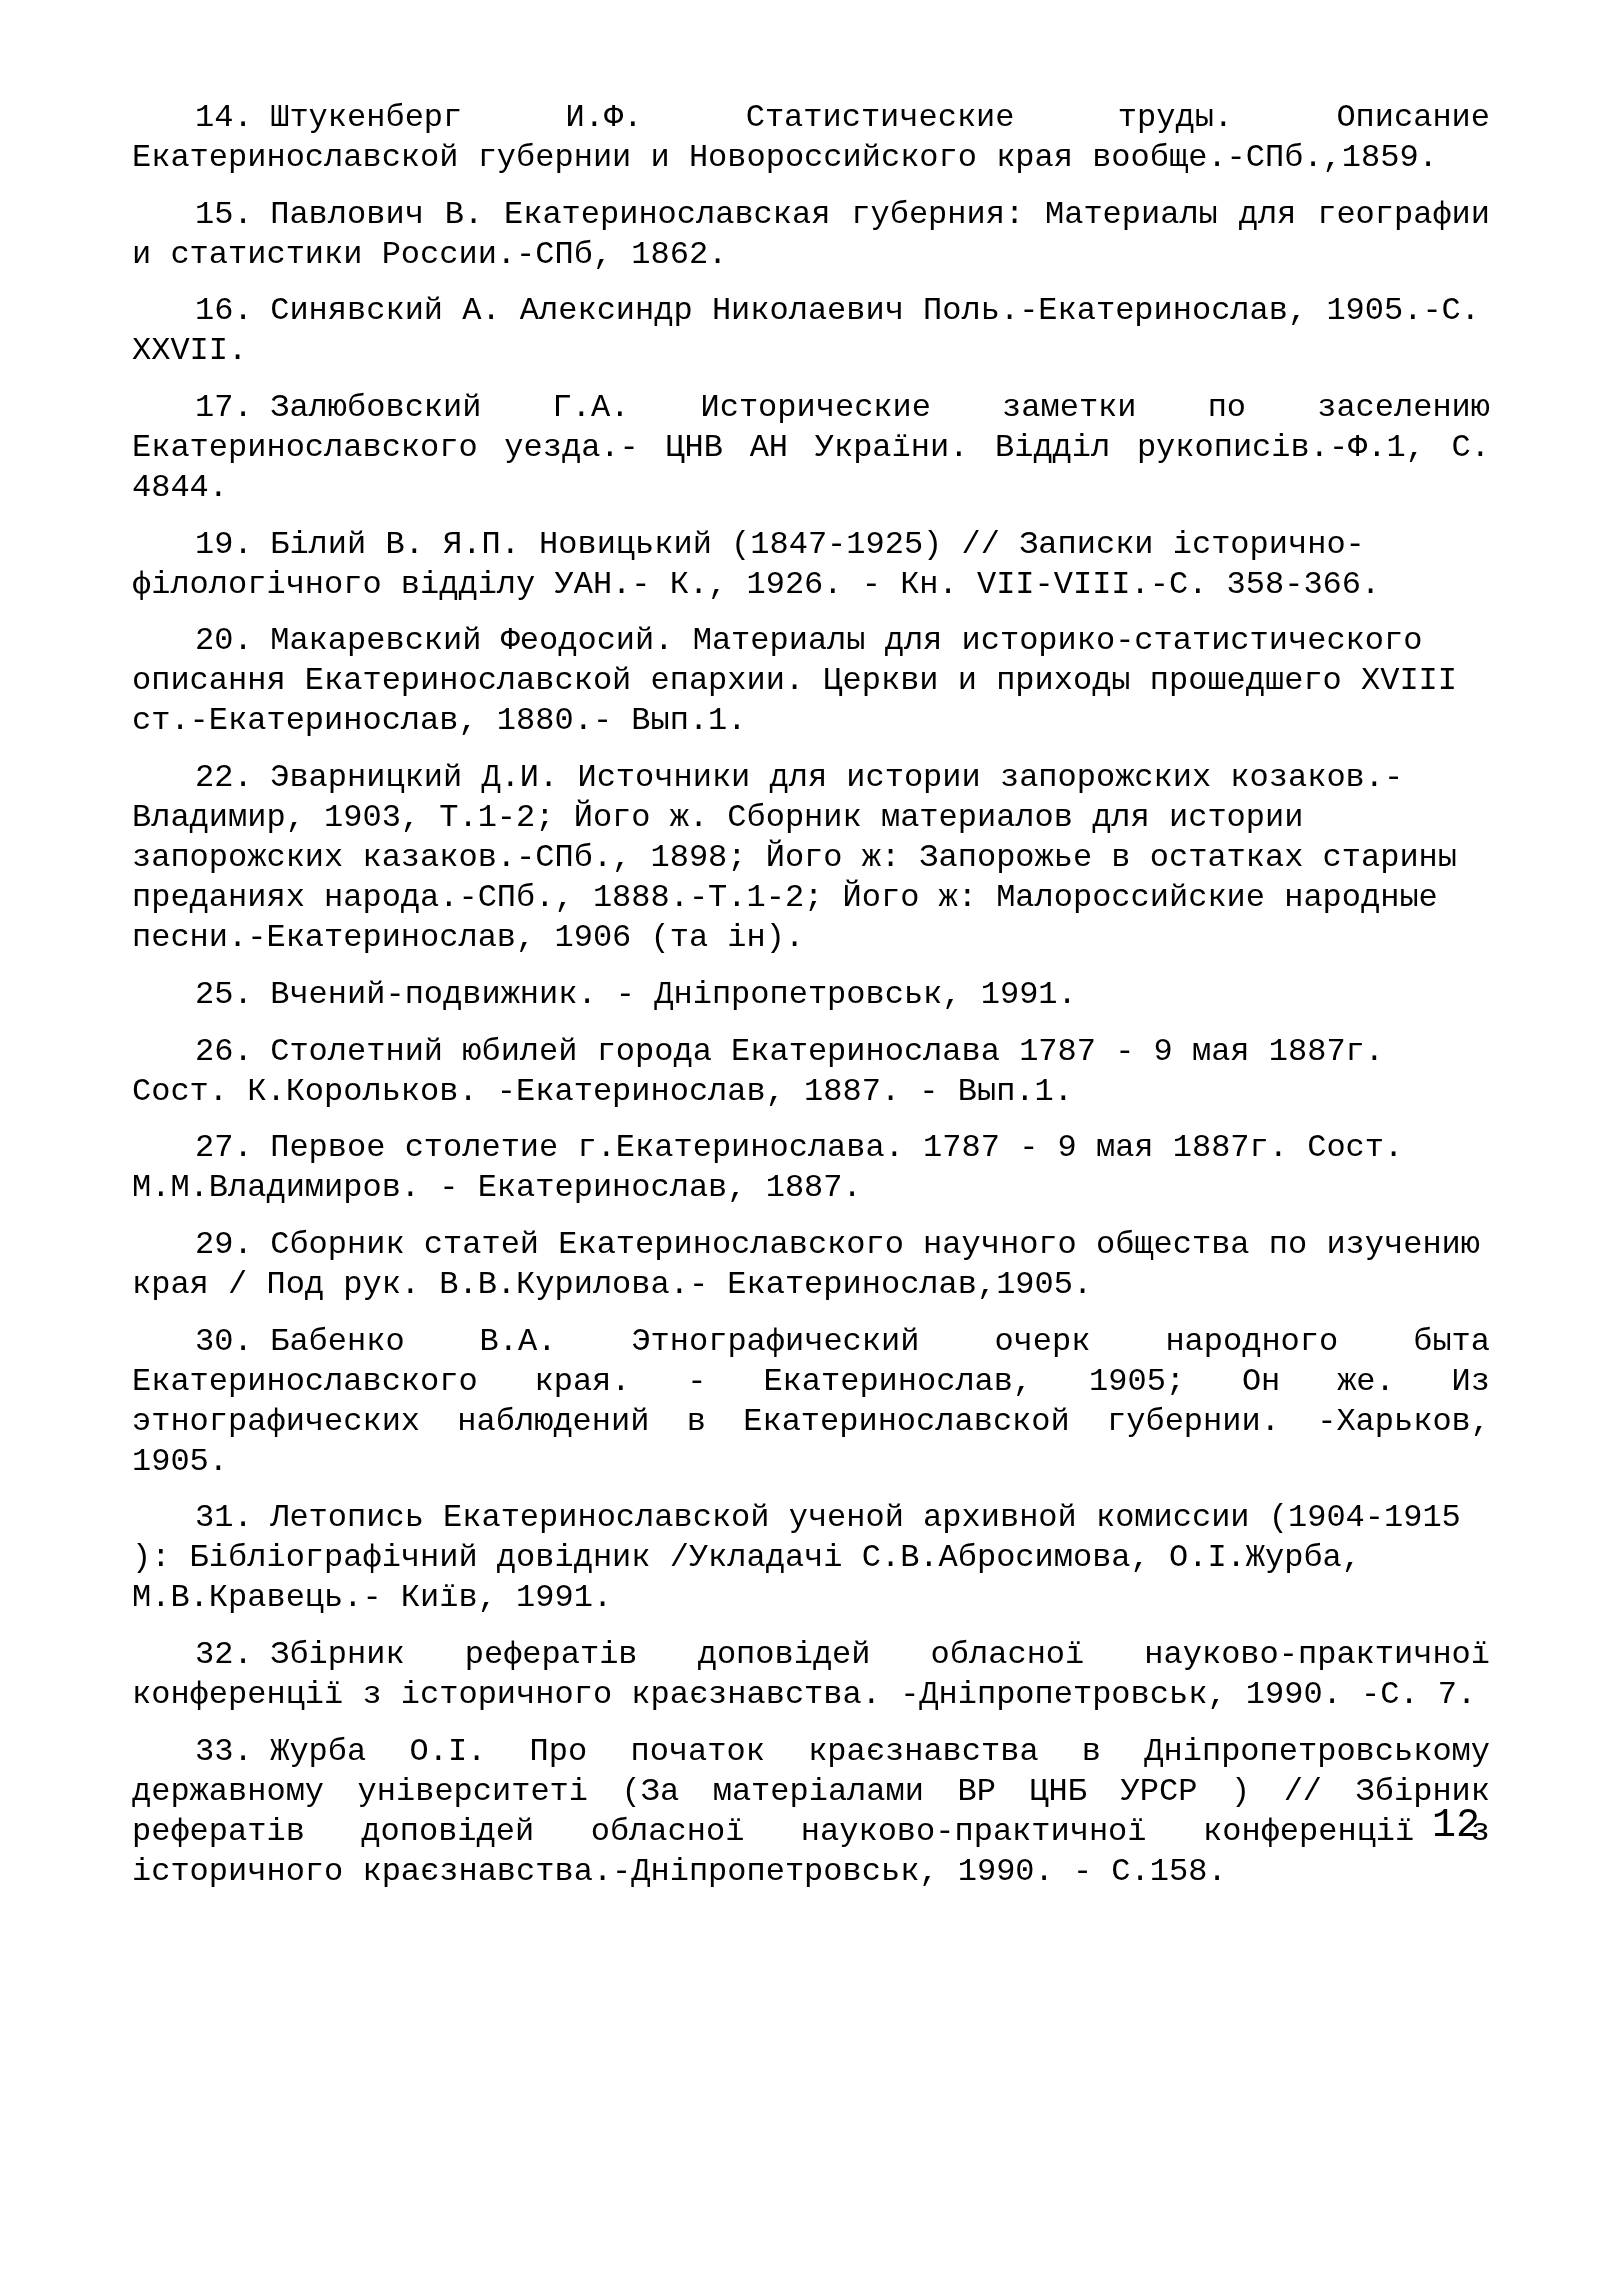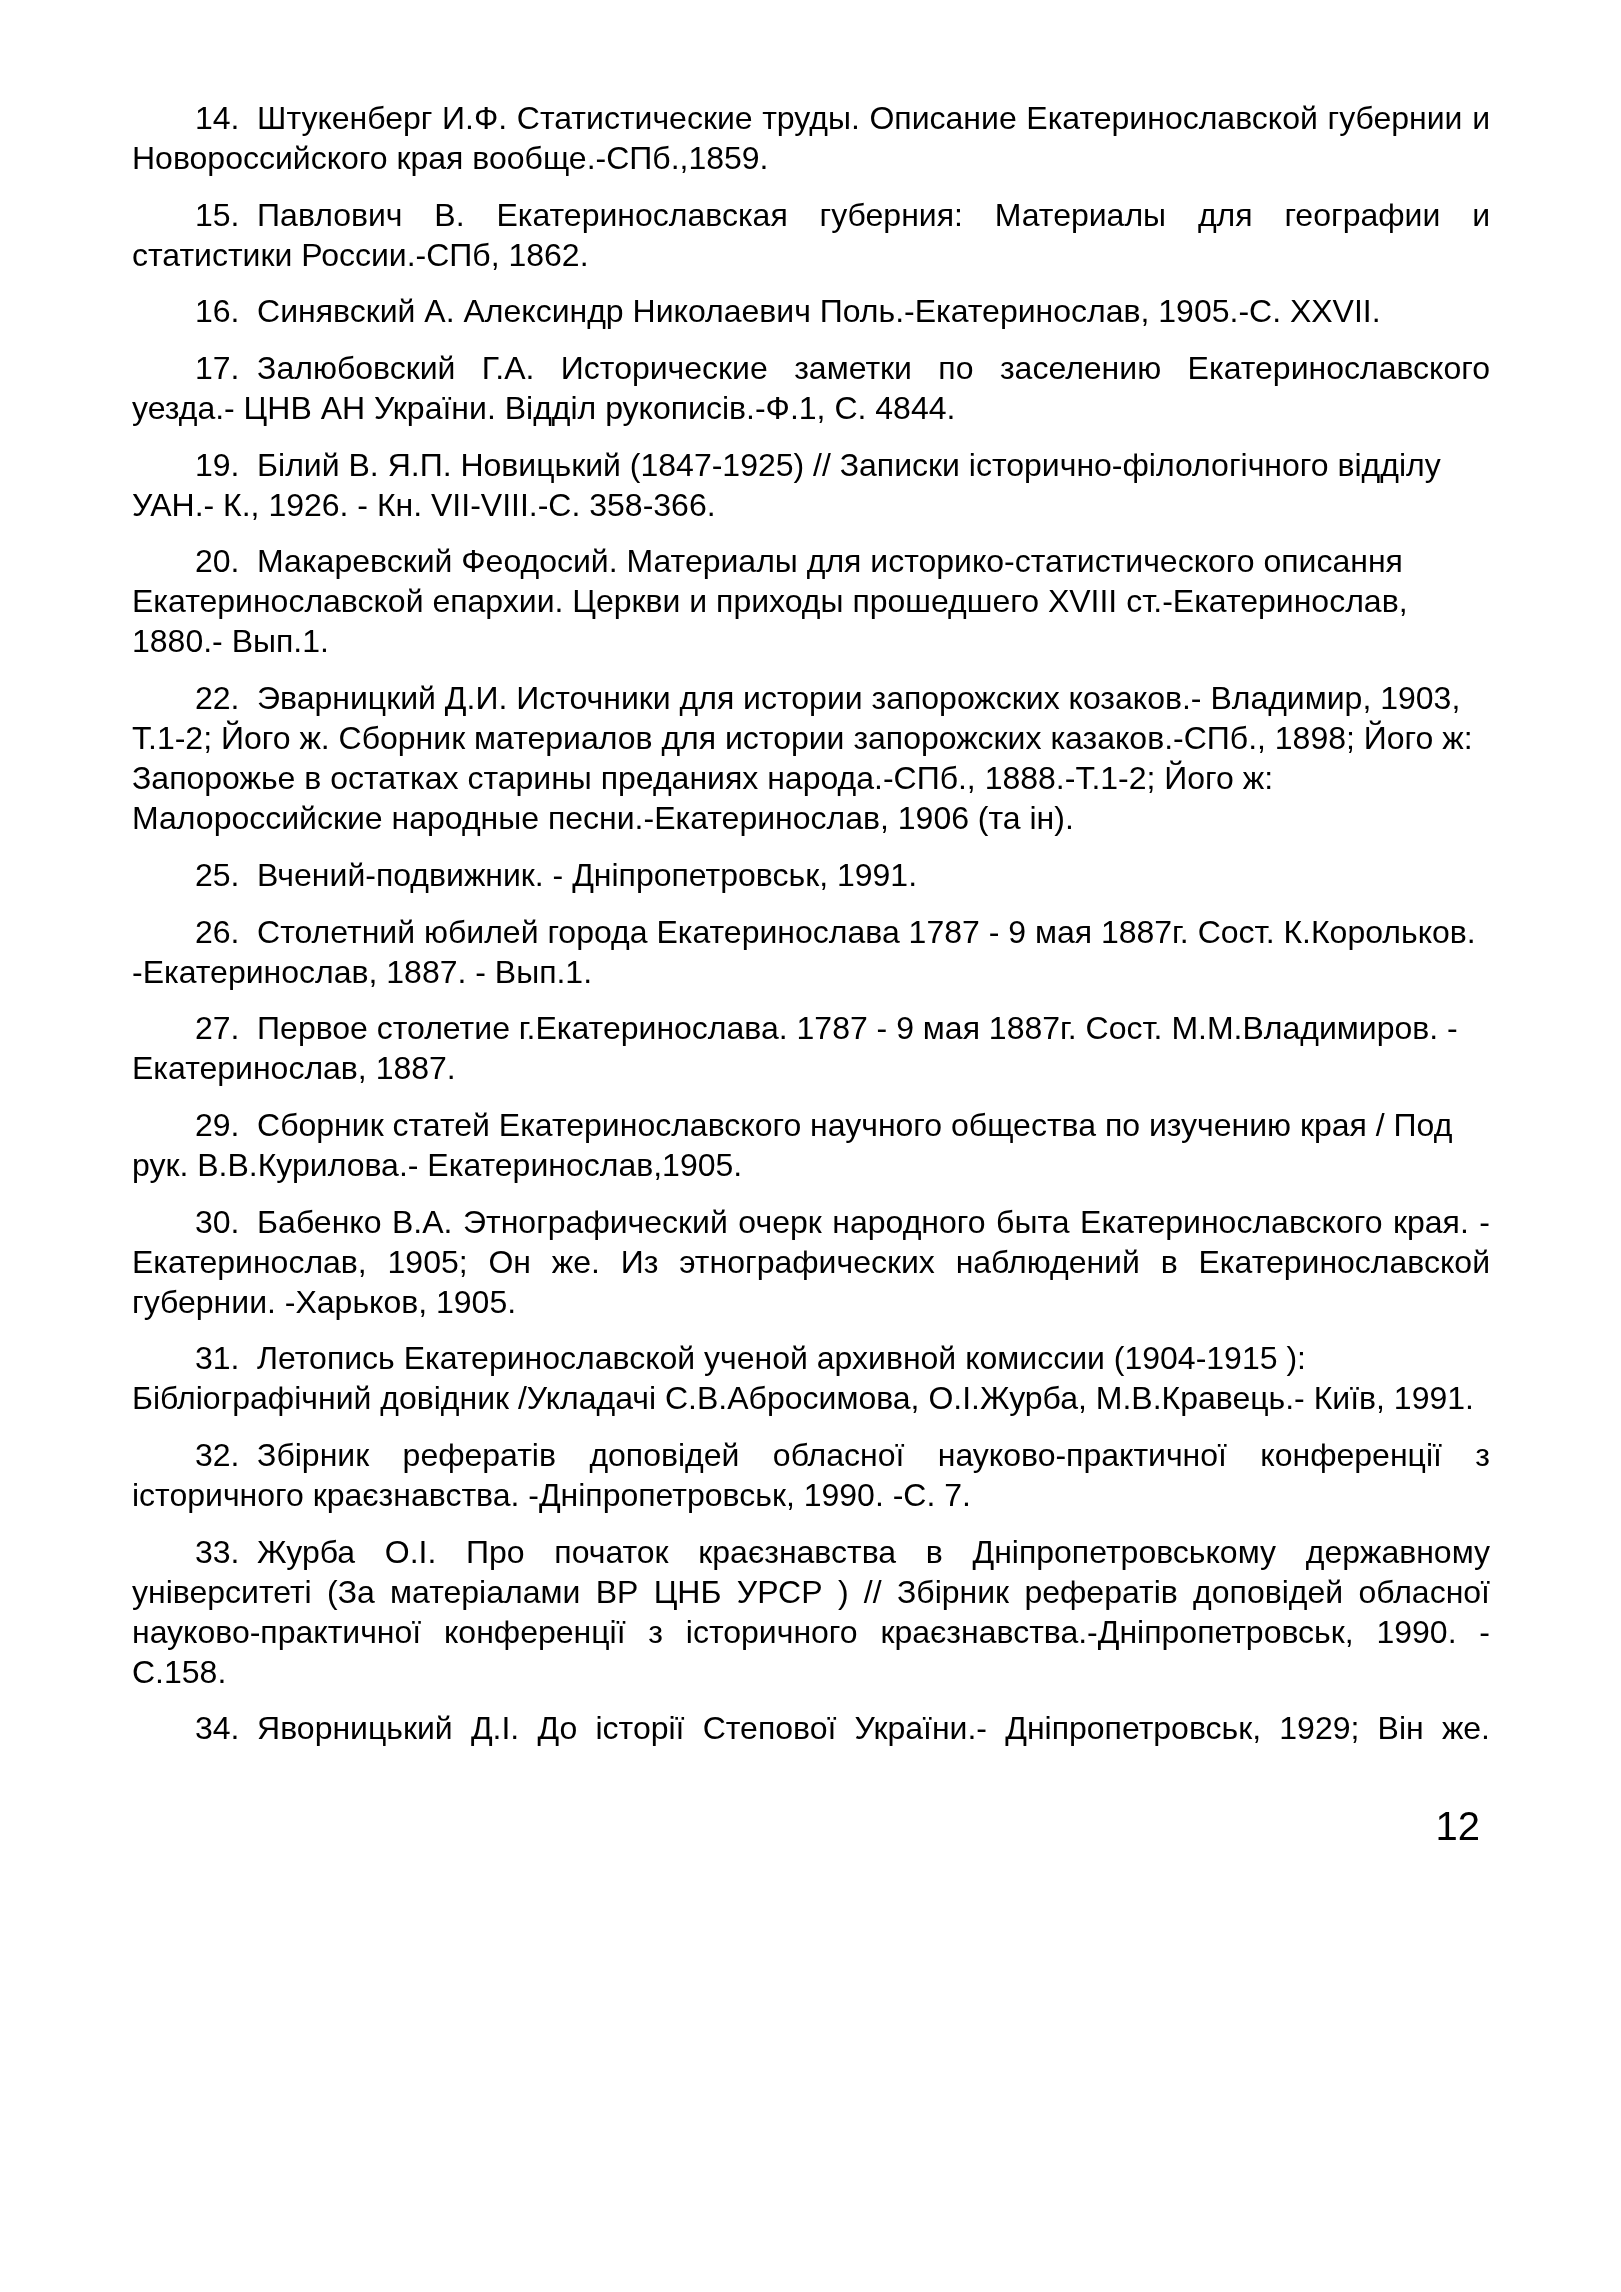--- a/index.html
+++ b/index.html
@@ -7,21 +7,21 @@
     padding: 0;
     background: #ffffff;
   }
   .page {
     position: relative;
     width: 1621px;
     height: 1889px;
     background: #ffffff;
     box-sizing: border-box;
     padding: 98px 131px 0 132px;
-    font-family: Liberation Sans, sans-serif;
+    font-family: Liberation Mono, monospace;
     font-size: 32px;
     line-height: 40px;
     color: #000000;
     overflow: hidden;
   }
   p.item {
     margin: 0 0 16.7px 0;
     text-indent: 63px;
     text-align: left;
   }

